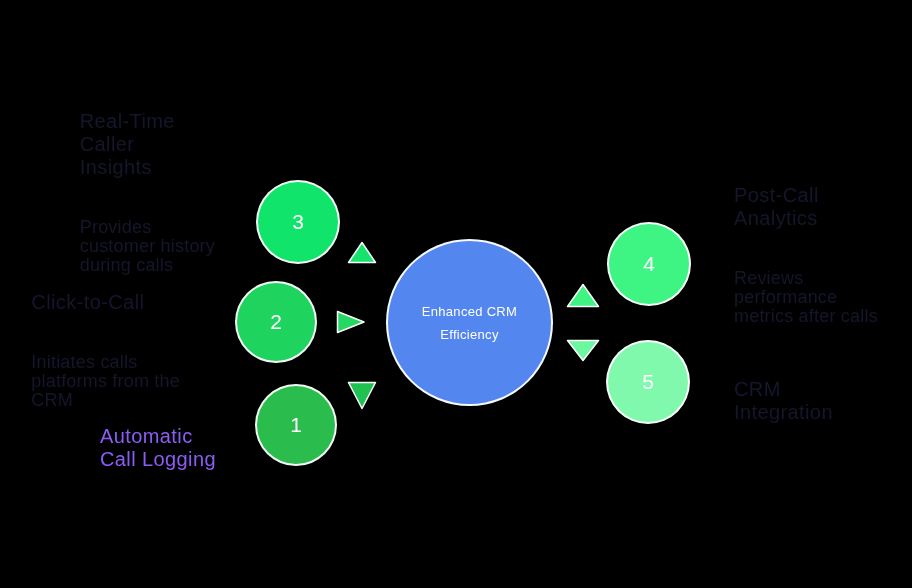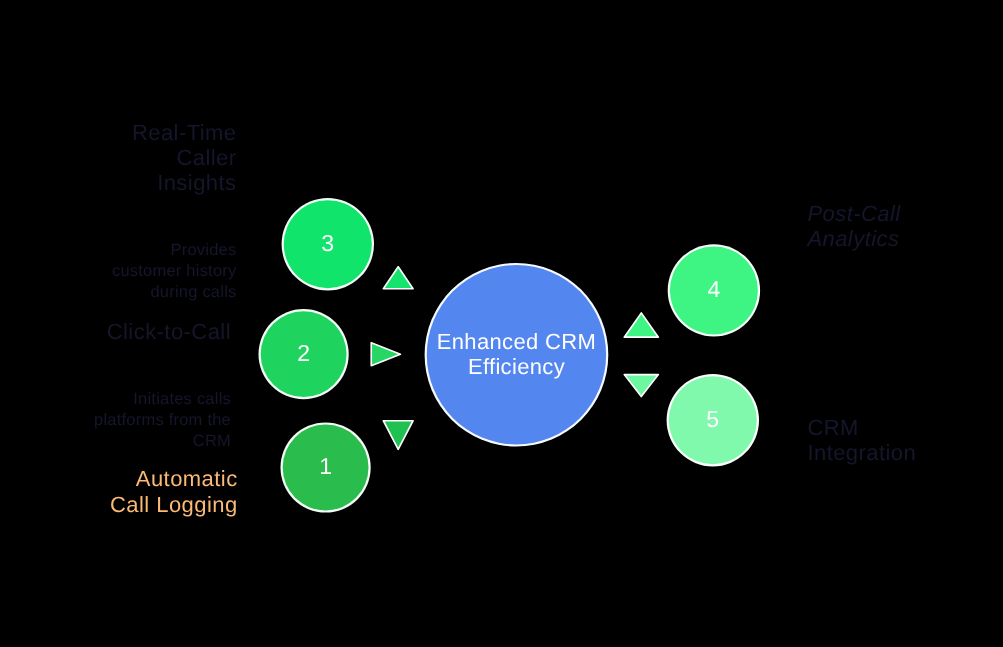--- a/index.html
+++ b/index.html
@@ -12,39 +12,39 @@
     width: 912px;
     height: 588px;
     overflow: hidden;
     font-family: "Liberation Sans", sans-serif;
   }
   
   .feature {
     position: absolute;
     white-space: pre-line;
   }
-  .feature.left-side { text-align: right; }
+  .feature.left-side { }
   .feature.right-side { text-align: left; }
   .feature-title {
     font-size: 20px;
     line-height: 23px;
     font-weight: 500;
     letter-spacing: 0.4px;
     white-space: pre-line;
   }
   .feature-desc {
-    font-size: 15px;
+    font-size: 18px;
     line-height: 19px;
     font-weight: 400;
     letter-spacing: 0.2px;
     margin-top: 21px;
     white-space: pre-line;
   }
   .feature-1 { right: 697px; top: 92px; }
-  .feature-2 { right: 702px; top: 273px; }
+  .feature-2 { right: 732px; top: 273px; }
   .feature-3 { right: 696px; top: 407px; }
   .feature-4 { left: 734px; top: 166px; }
   .feature-5 { left: 734px; top: 360px; }
 
   
   .node {
     position: absolute;
     border-radius: 50%;
     border: 2px solid rgba(255,255,255,0.95);
     box-sizing: border-box;
@@ -58,21 +58,21 @@
   .node-2 { left: 235px; top: 281px; width: 82px; height: 82px; }
   .node-3 { left: 256px; top: 180px; width: 84px; height: 84px; }
   .node-4 { left: 607px; top: 222px; width: 84px; height: 84px; }
   .node-5 { left: 606px; top: 340px; width: 84px; height: 84px; }
   .center-node {
     left: 386px; top: 239px;
     width: 167px; height: 167px;
     text-align: center;
   }
   .center-label {
-    font-size: 20px;
+    font-size: 13px;
     line-height: 23px;
     letter-spacing: 0.3px;
     white-space: pre-line;
   }
 
   
   .arrow { position: absolute; display: block; }
   .arrow-1 { left: 346px; top: 240px; }
   .arrow-2 { left: 335px; top: 309px; }
   .arrow-3 { left: 346px; top: 380px; }
@@ -93,28 +93,31 @@
 during calls</div>
   </div>
 
   <div class="feature left-side feature-2" style="color: rgb(21, 22, 43);">
     <div class="feature-title">Click-to-Call</div>
     <div class="feature-desc">Initiates calls
 platforms from the
 CRM</div>
   </div>
 
-  <div class="feature left-side feature-3" style="color: #fdba74;">
+  <div class="feature left-side feature-3" style="color: #8b5cf6;">
     <div class="feature-title">Automatic
 Call Logging</div>
   </div>
 
-  <div class="feature right-side feature-4" style="color: rgb(21, 22, 43); font-style: italic;">
+  <div class="feature right-side feature-4" style="color: rgb(21, 22, 43);">
     <div class="feature-title">Post-Call
 Analytics</div>
+    <div class="feature-desc">Reviews
+performance
+metrics after calls</div>
   </div>
 
   <div class="feature right-side feature-5" style="color: rgb(21, 22, 43);">
     <div class="feature-title">CRM
 Integration</div>
   </div>
 
   <div class="node node-1" style="background-color: rgb(42, 188, 76);">
     <span class="node-number">1</span>
   </div>

